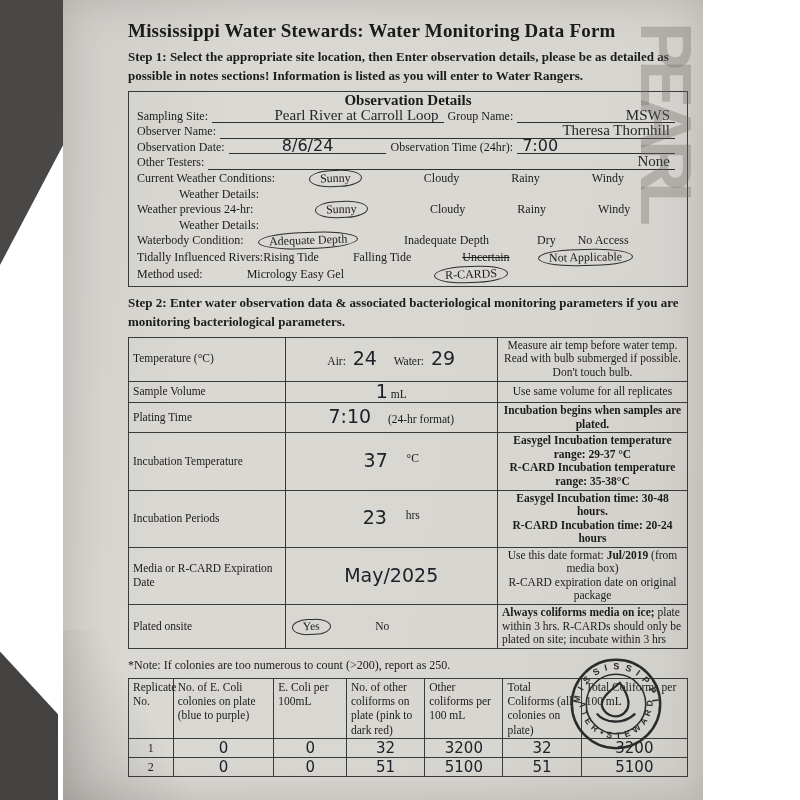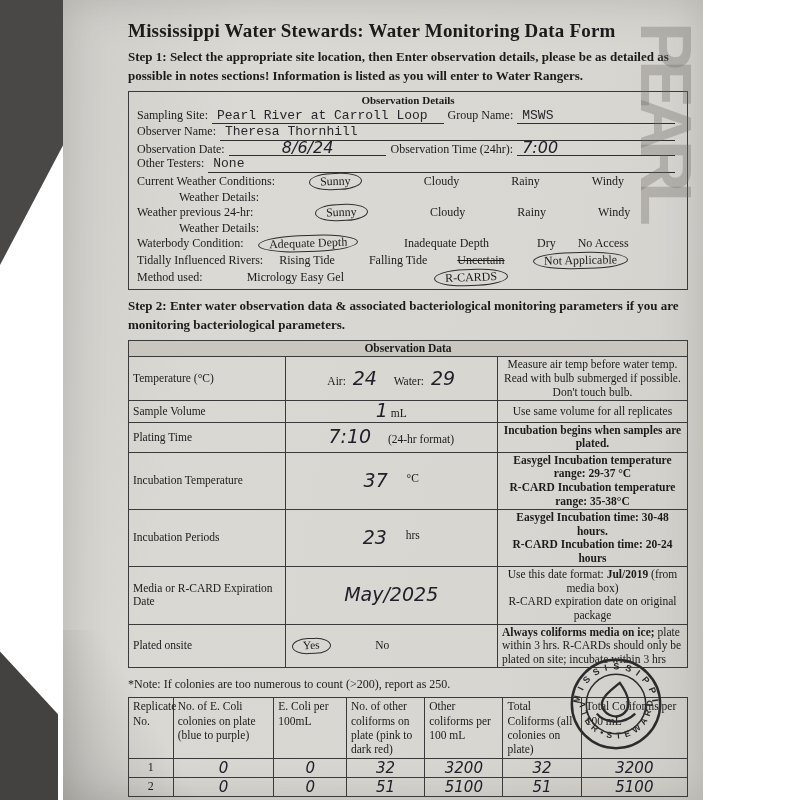--- a/index.html
+++ b/index.html
@@ -15,26 +15,26 @@
          box-shadow:inset 0 0 40px rgba(90,88,84,.25);}
   .crease{position:absolute;left:0;bottom:0;width:150px;height:170px;pointer-events:none;
          background:linear-gradient(60deg,rgba(60,58,54,.22),rgba(0,0,0,0) 55%);}
   .wm{position:absolute;top:22px;right:-4px;height:285px;width:92px;
       writing-mode:vertical-rl;text-orientation:mixed;
       font-family:"Liberation Sans",sans-serif;font-weight:bold;font-size:72px;
       letter-spacing:-10px;color:rgba(108,106,100,.34);user-select:none;}
   .title{text-align:left;font-weight:bold;font-size:19px;margin:2px 0 6px 0;letter-spacing:.2px;}
   .step{font-weight:bold;font-size:13px;line-height:1.45;}
   .odbox{border:1.4px solid #3a3a3a;margin-top:5px;padding:1px 8px 4px 8px;background:rgba(255,255,255,.04);}
-  .odtitle{text-align:center;font-weight:bold;font-size:11px;line-height:15px;}
+  .odtitle{text-align:center;font-weight:bold;font-size:15px;line-height:15px;}
   .odrow{display:flex;align-items:baseline;font-size:12px;line-height:14.6px;}
   .lbl{white-space:nowrap;}
   .fill{flex:1;border-bottom:1px solid #2f2f2f;margin:0 4px;padding:0 5px;min-height:12px;}
-  .typed{font-family:Liberation Mono, monospace;font-size:13px;color:#26262b;}
-  .hw{font-family:"DejaVu Sans",sans-serif;font-style:italic;color:#20202a;}
+  .typed{font-family:Liberation Serif, serif;font-size:15px;color:#26262b;text-align:right;}
+  .hw{font-family:"DejaVu Sans",sans-serif;color:#20202a;}
   .hw-lg{font-size:16px;line-height:14px;}
   .opt{display:inline-block;}
   .circled{display:inline-block;border:1.6px solid #2c2c2c;border-radius:50% / 62%;
            padding:0 10px;transform:rotate(-2deg);}
   .struck{text-decoration:line-through;}
   .indent{padding-left:42px;}
   table{border-collapse:collapse;width:100%;margin-top:5px;table-layout:fixed;}
   .obs td,.obs th{border:1px solid #3a3a3a;font-size:11.5px;line-height:1.18;padding:1px 4px;
                   font-family:"Liberation Serif",serif;vertical-align:middle;}
   .band{text-align:center;font-weight:bold;background:#c9c6c0;font-size:12.5px;}
@@ -118,45 +118,42 @@
       <div class="odrow">
         <span class="lbl">Waterbody Condition:</span>
         <span class="opt circled" style="margin-left:14px">Adequate Depth</span>
         <span class="opt" style="margin-left:46px">Inadequate Depth</span>
         <span class="opt" style="margin-left:48px">Dry</span>
         <span class="opt" style="margin-left:22px">No Access</span>
       </div>
 
       <div class="odrow">
         <span class="lbl">Tidally Influenced Rivers:</span>
-        <span class="opt" style="margin-left:16px">Rising Tide</span>
+        <span class="opt" style="margin-left:0">Rising Tide</span>
         <span class="opt" style="margin-left:34px">Falling Tide</span>
-        <span class="opt struck" style="margin-left:30px">Uncertain</span>
+        <span class="opt struck" style="margin-left:51px">Uncertain</span>
         <span class="opt circled" style="margin-left:28px;transform:rotate(-1deg)">Not Applicable</span>
       </div>
 
       <div class="odrow">
         <span class="lbl">Method used:</span>
         <span class="opt" style="margin-left:44px">Micrology Easy Gel</span>
         <span class="opt circled" style="margin-left:90px">R-CARDS</span>
       </div>
     </div>
 
     <div class="step" style="margin-top:7px">Step 2: Enter water observation data &amp; associated bacteriological monitoring parameters if you are monitoring bacteriological parameters.</div>
 
     <table class="obs">
       <colgroup>
           <col style="width:28%">
           <col style="width:38%">
           <col style="width:34%">
         </colgroup>
       <tbody>
-          <tr>
-            <td class="band" colspan="3">Observation Data</td>
-          </tr>
       <tr>
         <td>Temperature (°C)</td>
         <td class="vcell">
           <span>Air:</span>
           <span class="hw hw-val" style="margin:0 14px 0 4px">24</span>
           <span>Water:</span>
           <span class="hw hw-val" style="margin-left:4px">29</span>
         </td>
         <td class="tips">Measure air temp before water temp. Read with bulb submerged if possible. Don't touch bulb.</td>
       </tr>

